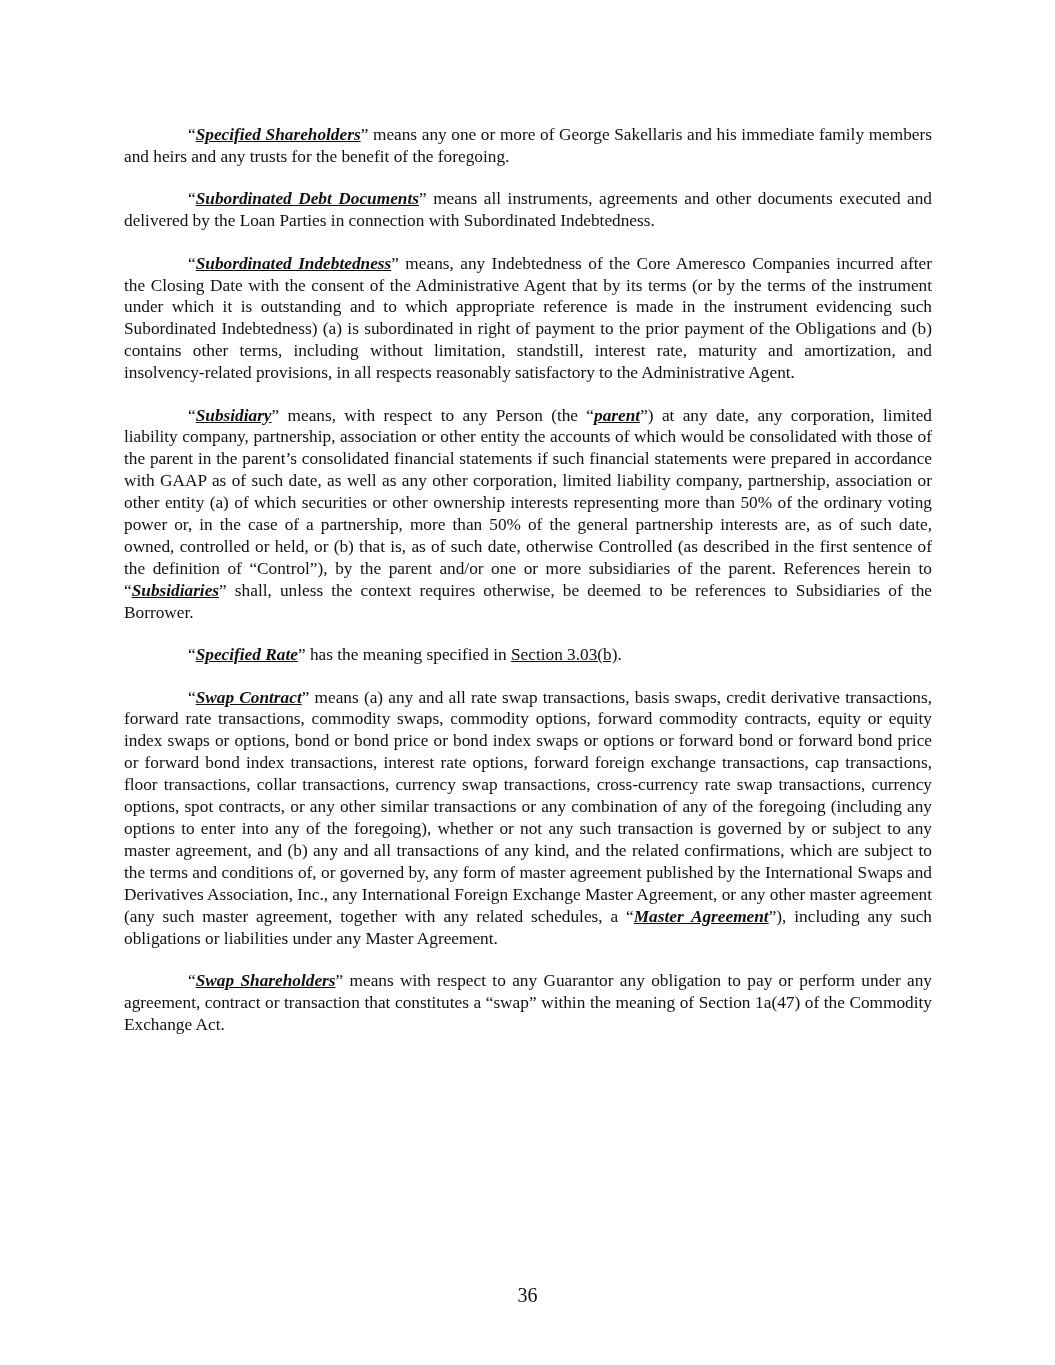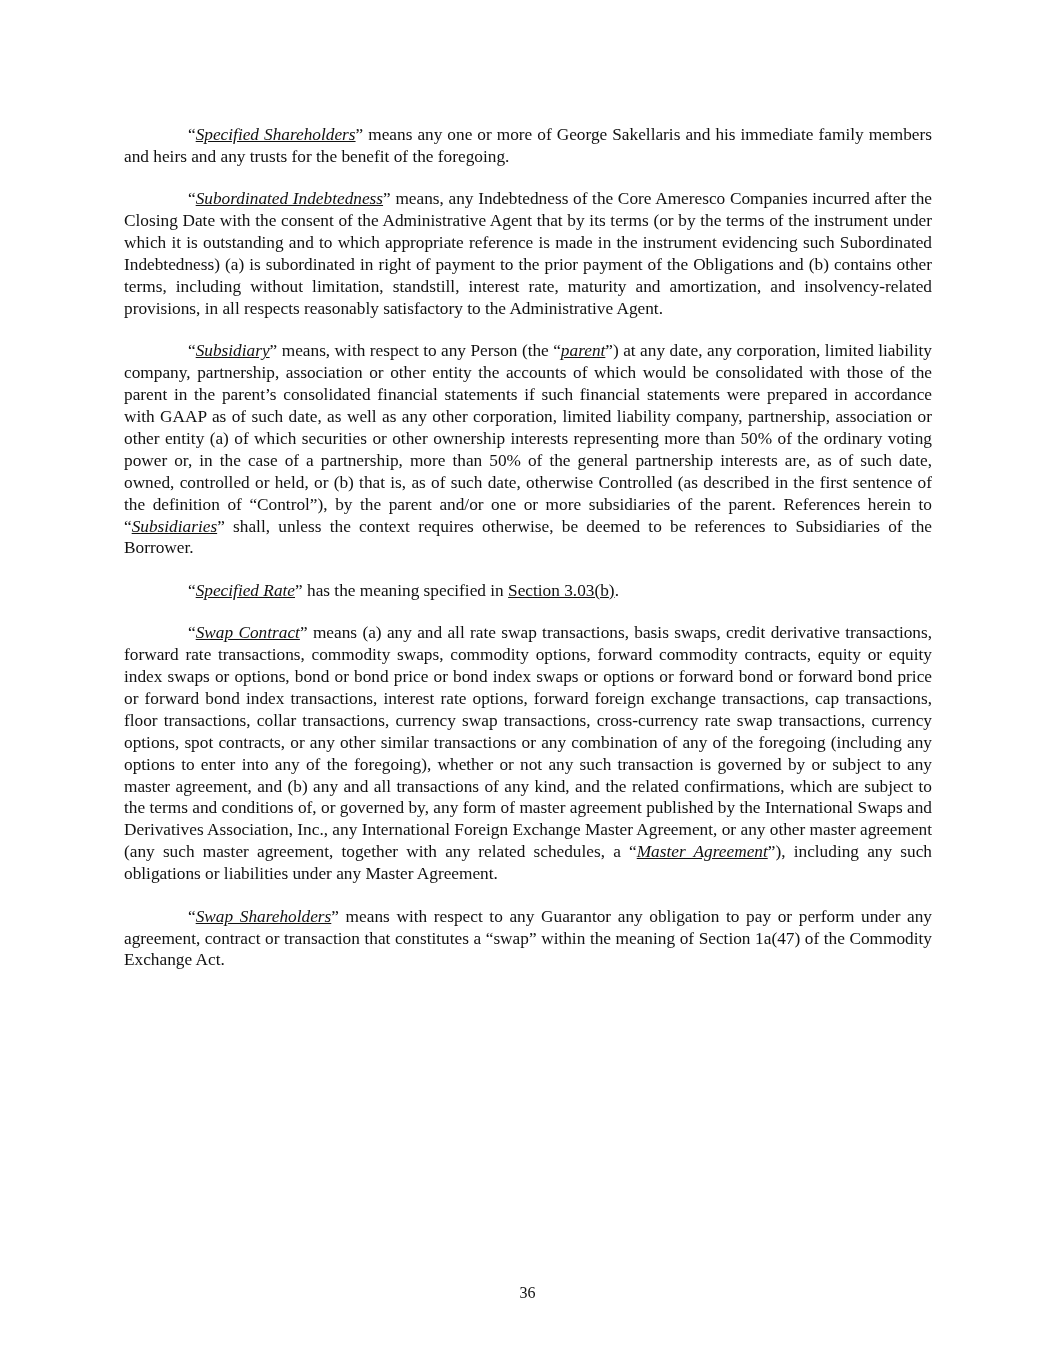--- a/index.html
+++ b/index.html
@@ -3,32 +3,33 @@
 <meta charset="utf-8">
 <style>
   html, body { margin: 0; padding: 0; background: #ffffff; }
   body { width: 1055px; height: 1365px; position: relative; overflow: hidden; }
   .page {
     position: absolute; left: 124px; top: 124px; width: 808px;
     font-family: "Liberation Serif", serif; font-size: 17.3px; line-height: 21.9px;
     color: #111111; text-align: justify;
   }
   .para { margin: 0 0 20.5px 0; text-indent: 64px; }
-  .term { font-weight: normal; font-style: italic; text-decoration: underline; }
+  .term { font-weight: bold; font-style: italic; text-decoration: underline; }
   .xref { text-decoration: underline; }
   .page-number {
     position: absolute; top: 1284px; left: 0; width: 1055px; text-align: center;
-    font-family: "Liberation Serif", serif; font-size: 16px; color: #111111;
+    font-family: "Liberation Serif", serif; font-size: 20px; color: #111111;
   }
 </style>
 </head>
 <body>
 
 <div class="page">
   <p class="para"><span>“</span><span class="term">Specified Shareholders</span><span>” means any one or more of George Sakellaris and his immediate family members and heirs and any trusts for the benefit of the foregoing.</span></p>
+  <p class="para"><span>“</span><span class="term">Subordinated Debt Documents</span><span>” means all instruments, agreements and other documents executed and delivered by the Loan Parties in connection with Subordinated Indebtedness.</span></p>
   <p class="para"><span>“</span><span class="term">Subordinated Indebtedness</span><span>” means, any Indebtedness of the Core Ameresco Companies incurred after the Closing Date with the consent of the Administrative Agent that by its terms (or by the terms of the instrument under which it is outstanding and to which appropriate reference is made in the instrument evidencing such Subordinated Indebtedness) (a) is subordinated in right of payment to the prior payment of the Obligations and (b) contains other terms, including without limitation, standstill, interest rate, maturity and amortization, and insolvency-related provisions, in all respects reasonably satisfactory to the Administrative Agent.</span></p>
   <p class="para"><span>“</span><span class="term">Subsidiary</span><span>” means, with respect to any Person (the “</span><span class="term">parent</span><span>”) at any date, any corporation, limited liability company, partnership, association or other entity the accounts of which would be consolidated with those of the parent in the parent’s consolidated financial statements if such financial statements were prepared in accordance with GAAP as of such date, as well as any other corporation, limited liability company, partnership, association or other entity (a) of which securities or other ownership interests representing more than 50% of the ordinary voting power or, in the case of a partnership, more than 50% of the general partnership interests are, as of such date, owned, controlled or held, or (b) that is, as of such date, otherwise Controlled (as described in the first sentence of the definition of “Control”), by the parent and/or one or more subsidiaries of the parent.  References herein to “</span><span class="term">Subsidiaries</span><span>” shall, unless the context requires otherwise, be deemed to be references to Subsidiaries of the Borrower.</span></p>
   <p class="para"><span>“</span><span class="term">Specified Rate</span><span>” has the meaning specified in </span><span class="xref">Section 3.03(b)</span><span>.</span></p>
   <p class="para"><span>“</span><span class="term">Swap Contract</span><span>” means (a) any and all rate swap transactions, basis swaps, credit derivative transactions, forward rate transactions, commodity swaps, commodity options, forward commodity contracts, equity or equity index swaps or options, bond or bond price or bond index swaps or options or forward bond or forward bond price or forward bond index transactions, interest rate options, forward foreign exchange transactions, cap transactions, floor transactions, collar transactions, currency swap transactions, cross-currency rate swap transactions, currency options, spot contracts, or any other similar transactions or any combination of any of the foregoing (including any options to enter into any of the foregoing), whether or not any such transaction is governed by or subject to any master agreement, and (b) any and all transactions of any kind, and the related confirmations, which are subject to the terms and conditions of, or governed by, any form of master agreement published by the International Swaps and Derivatives Association, Inc., any International Foreign Exchange Master Agreement, or any other master agreement (any such master agreement, together with any related schedules, a “</span><span class="term">Master Agreement</span><span>”), including any such obligations or liabilities under any Master Agreement.</span></p>
   <p class="para"><span>“</span><span class="term">Swap Shareholders</span><span>” means with respect to any Guarantor any obligation to pay or perform under any agreement, contract or transaction that constitutes a “swap” within the meaning of Section 1a(47) of the Commodity Exchange Act.</span></p>
 </div>
 
 <div class="page-number">36</div>
 
 </body></html>

